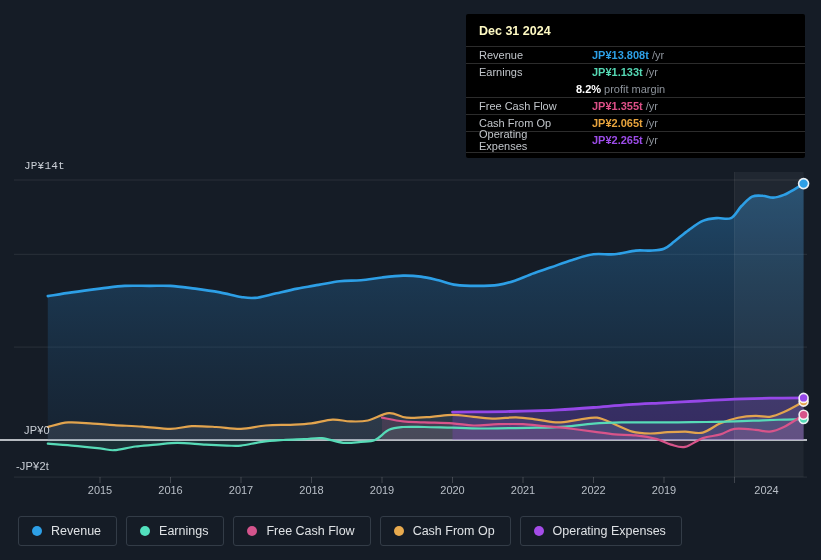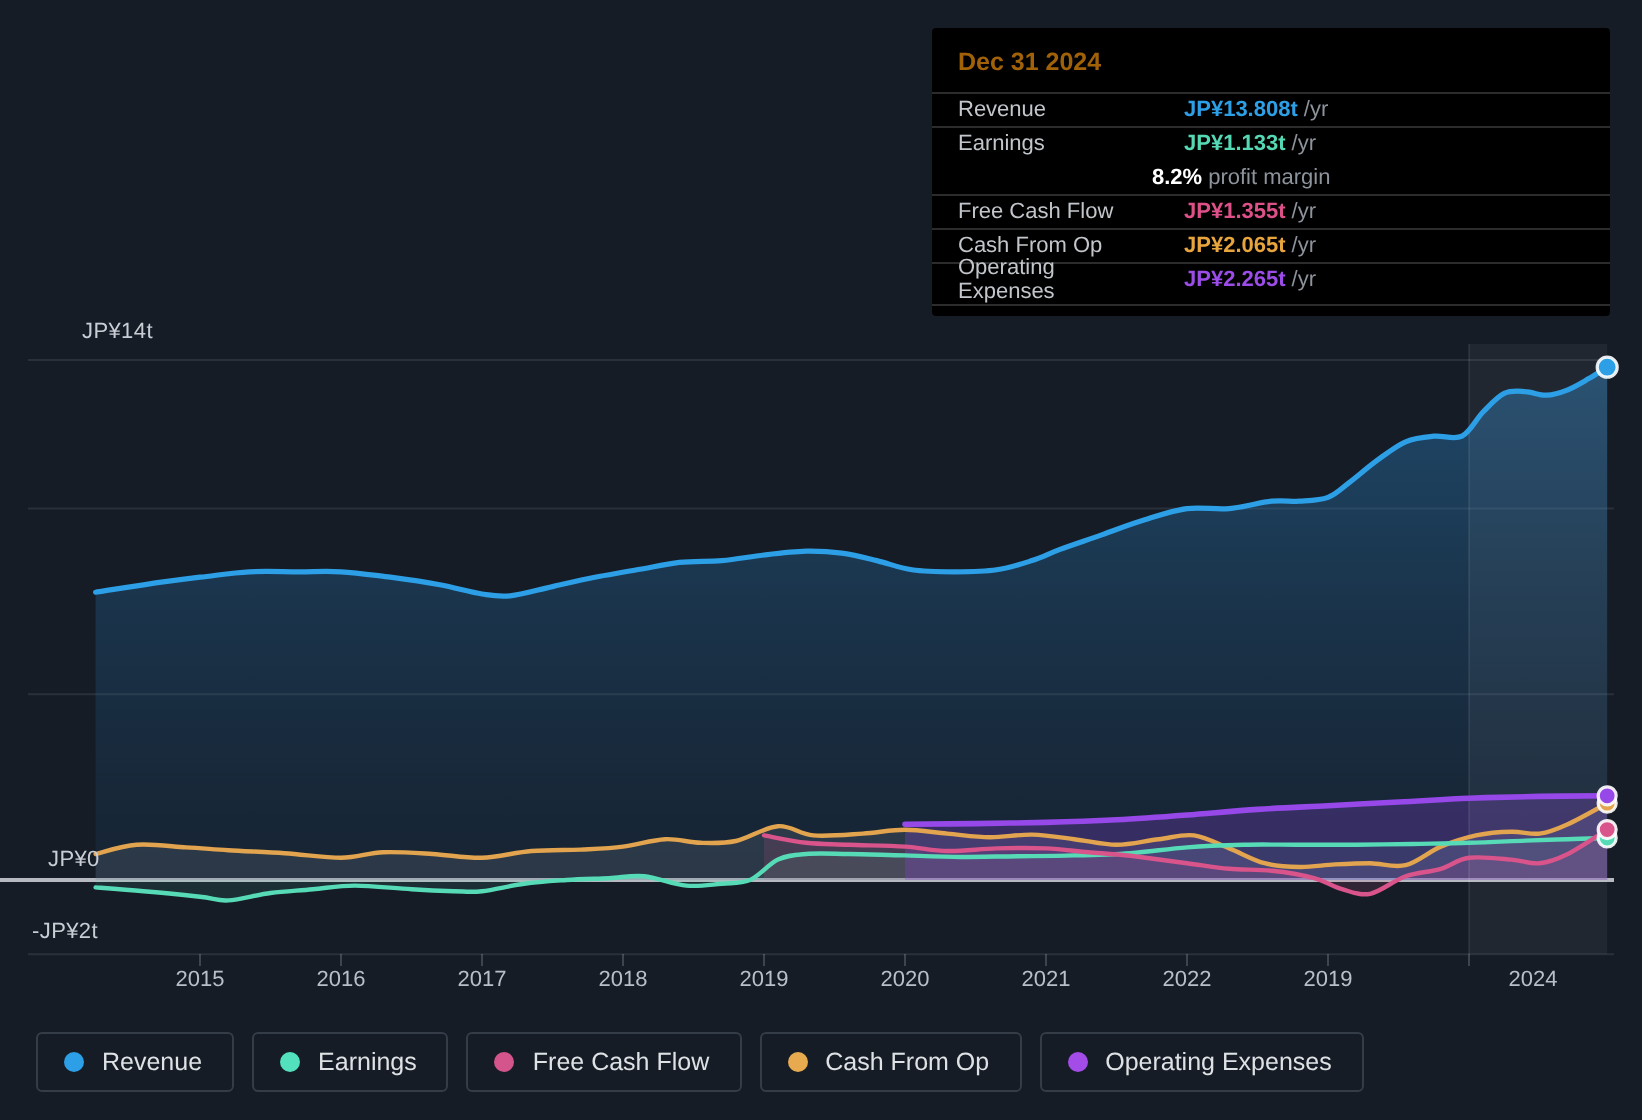--- a/index.html
+++ b/index.html
@@ -10,39 +10,39 @@
     background: #151c26;
     font-family: "Liberation Sans", sans-serif;
     overflow: hidden;
   }
   #chart-svg { position:absolute; left:0; top:0; }
 
   
   .y-label {
     position:absolute; color:#c9ced5; font-size:11px; letter-spacing:.2px;
   }
-  .y-label.l14 { left:41px; top:160px; }
+  .y-label.l14 { left:24px; top:160px;font-family:Liberation Mono, monospace; }
   .y-label.l0  { left:24px; top:424px; }
   .y-label.lm2 { left:16px; top:460px; }
   .x-labels { position:absolute; left:0; top:484px; width:668px; height:14px; }
   .x-label {
     position:absolute; transform:translateX(-50%);
     color:#b9bfc7; font-size:11px;
   }
 
   
   .tooltip {
     position:absolute; left:466px; top:14px; width:339px;
     background:#000; border-radius:2px;
     padding:7px 0 5px 0;
     color:#c6cacf; font-size:11px;
     z-index:5;
   }
   .tt-title {
-    color:#a16207; font-size:12.5px; font-weight:bold;
+    color:#fef9c3; font-size:12.5px; font-weight:bold;
     padding:3px 24px 8px 13px;
   }
   .tt-row {
     display:flex; align-items:center;
     border-top:1px solid #2c2c2c;
     padding:0 13px; height:17px;
   }
   .tt-row.no-border { border-top:none; }
   .tt-label { flex:0 0 97px; color:#c2c6cb; }
   .tt-value { font-weight:bold;margin-left:16px; }

